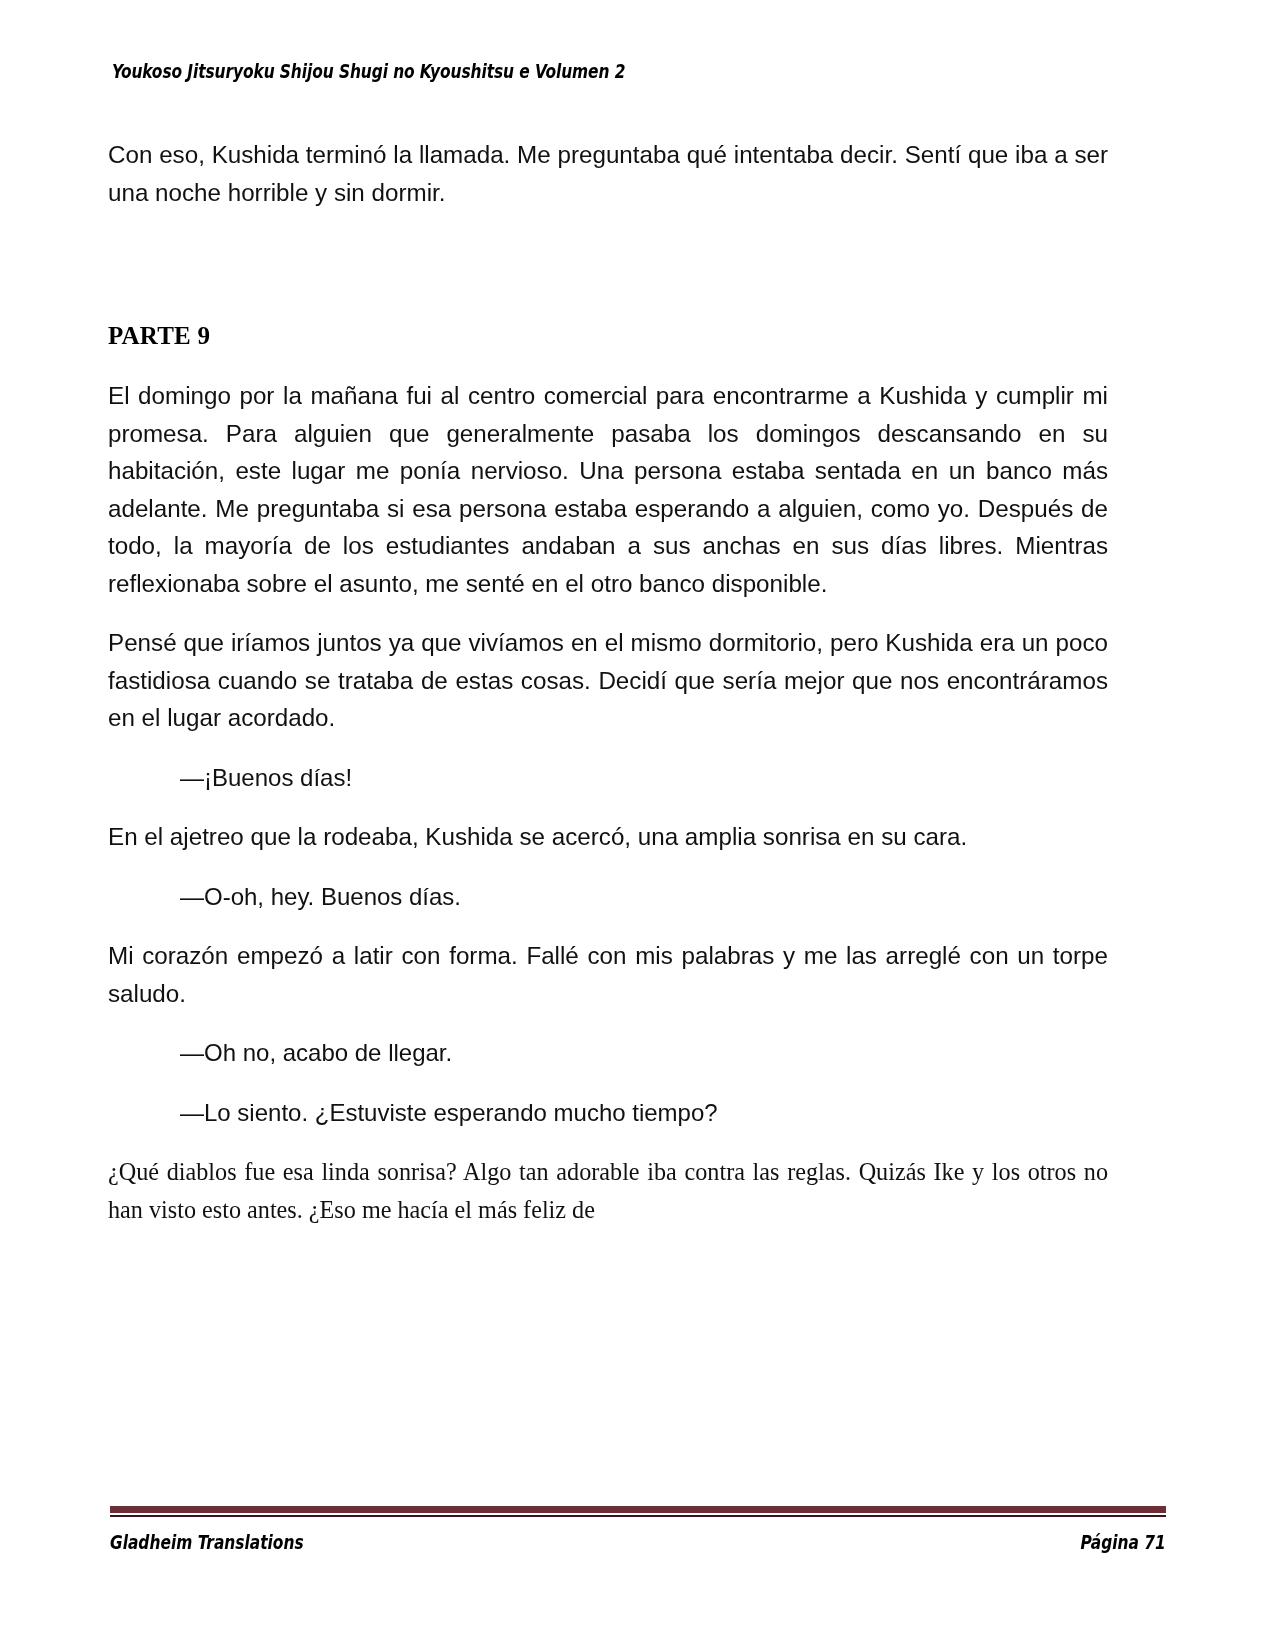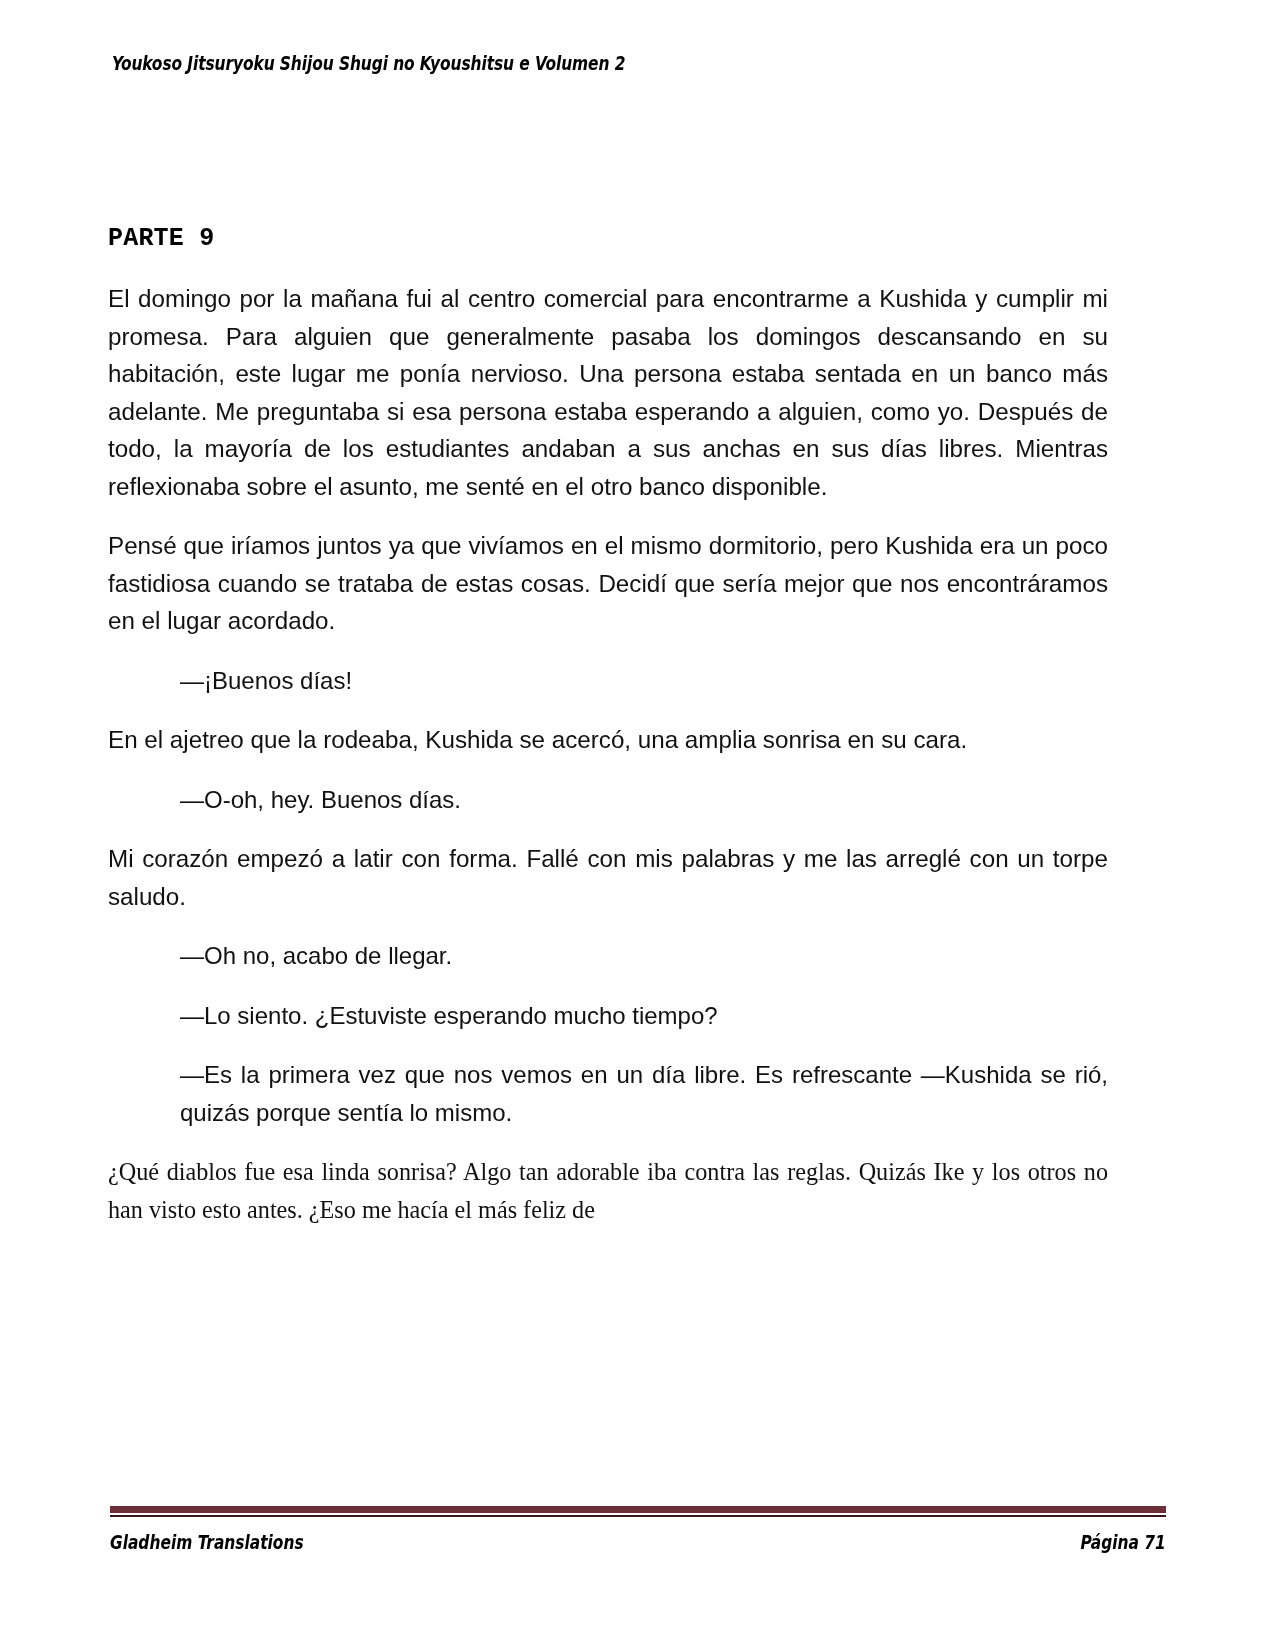--- a/index.html
+++ b/index.html
@@ -21,21 +21,21 @@
     left: 0; top: 0;
     width: 1275px;
     height: 1650px;
     box-sizing: border-box;
   }
 
   
   .header {
     position: absolute;
     left: 112px;
-    top: 52px;
+    top: 60px;
     width: 1000px;
   }
   .header-title {
     font-family: "DejaVu Sans Condensed", "Liberation Sans Narrow", "Liberation Sans", sans-serif;
     font-weight: bold;
     font-style: italic;
     font-size: 19.5px;
     letter-spacing: -0.1px;
     color: #000000;
     white-space: nowrap;
@@ -59,21 +59,21 @@
     margin: 0 0 22px 0;
     color: #111111;
     -webkit-font-smoothing: antialiased;
   }
   .para.last-line-natural {
     text-align-last: left;
     font-family: Liberation Serif, serif;
   }
 
   .part-heading {
-    font-family: Liberation Mono, monospace;
+    font-family: Liberation Serif, serif;
     font-weight: bold;
     font-size: 25px;
     line-height: 30px;
     margin: 34px 0 26px 0;
     letter-spacing: 0.2px;
   }
 
   .dialogue {
     font-size: 24px;
     line-height: 37.5px;
@@ -131,35 +131,35 @@
 <body>
 
 <div class="page">
 
   <div class="header">
     <div class="header-title">Youkoso Jitsuryoku Shijou Shugi no Kyoushitsu e Volumen 2</div>
   </div>
 
   <div class="content">
 
+    <p class="para">Con eso, Kushida terminó la llamada. Me preguntaba qué intentaba decir. Sentí que iba a ser una noche horrible y sin dormir.</p>
 
     <div class="spacer-top"></div>
 
     <h2 class="part-heading">PARTE 9</h2>
 
     <div id="body-blocks">
         <p class="para">El domingo por la mañana fui al centro comercial para encontrarme a Kushida y cumplir mi promesa. Para alguien que generalmente pasaba los domingos descansando en su habitación, este lugar me ponía nervioso. Una persona estaba sentada en un banco más adelante. Me preguntaba si esa persona estaba esperando a alguien, como yo. Después de todo, la mayoría de los estudiantes andaban a sus anchas en sus días libres. Mientras reflexionaba sobre el asunto, me senté en el otro banco disponible.</p>
         <p class="para">Pensé que iríamos juntos ya que vivíamos en el mismo dormitorio, pero Kushida era un poco fastidiosa cuando se trataba de estas cosas. Decidí que sería mejor que nos encontráramos en el lugar acordado.</p>
         <p class="dialogue">—¡Buenos días!</p>
         <p class="para">En el ajetreo que la rodeaba, Kushida se acercó, una amplia sonrisa en su cara.</p>
         <p class="dialogue">—O-oh, hey. Buenos días.</p>
         <p class="para">Mi corazón empezó a latir con forma. Fallé con mis palabras y me las arreglé con un torpe saludo.</p>
         <p class="dialogue">—Oh no, acabo de llegar.</p>
         <p class="dialogue">—Lo siento. ¿Estuviste esperando mucho tiempo?</p>
-        <p class="dialogue">—Es la primera vez que nos vemos en un día libre. Es refrescante —Kushida se rió, quizás porque sentía lo mismo.</p>
         <p class="para last-line-natural">¿Qué diablos fue esa linda sonrisa? Algo tan adorable iba contra las reglas. Quizás Ike y los otros no han visto esto antes. ¿Eso me hacía el más feliz de</p>
       </div>
 
   </div>
 
   <div class="footer">
     <div class="footer-rule-thick"></div>
     <div class="footer-rule-gap"></div>
     <div class="footer-rule-thin"></div>
     <div class="footer-row">

